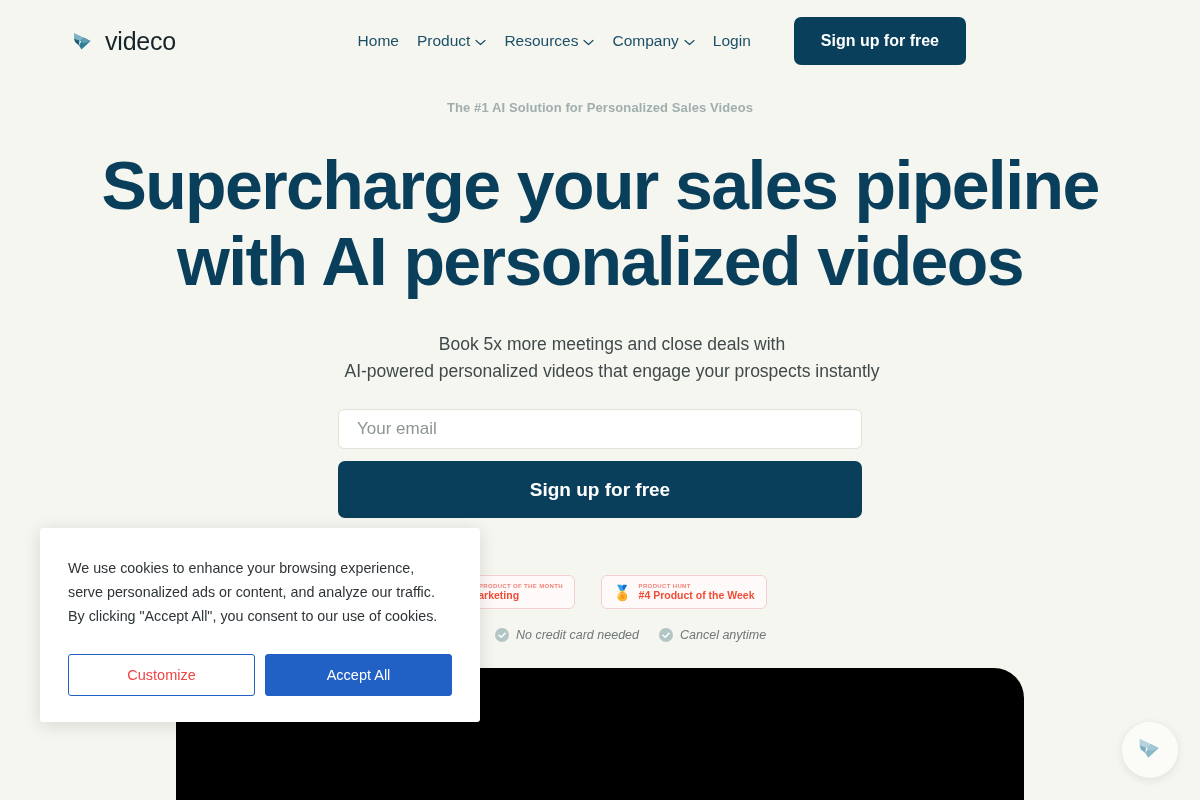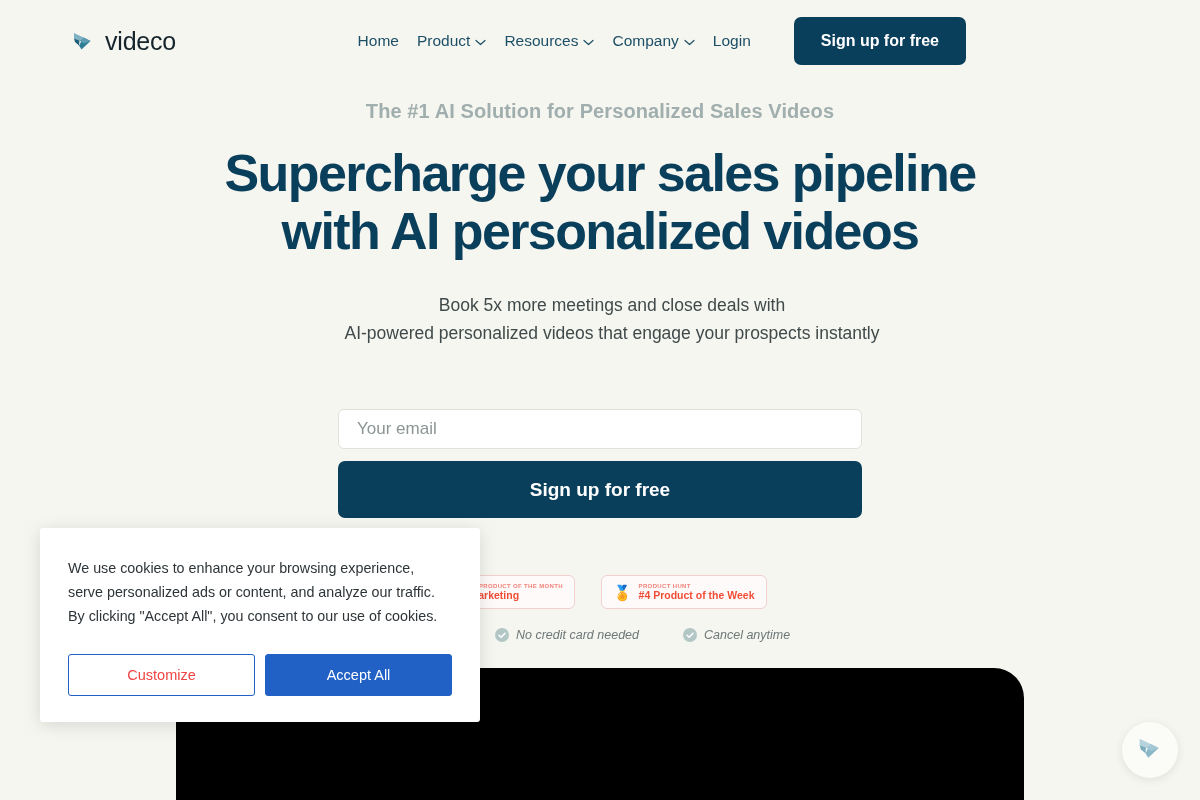--- a/index.html
+++ b/index.html
@@ -81,30 +81,30 @@
 
   
   .hero {
     position: absolute;
     top: 100px; left: 0;
     width: 1200px;
     text-align: center;
   }
 
   .eyebrow {
-    font-size: 20px;
+    font-size: 13px;
     font-weight: bold;
     color: #9fada d;
     color: #a0aeae;
     letter-spacing: 0.1px;
-    margin-bottom: 21px;
+    margin-bottom: 32px;
   }
 
   .headline {
-    font-size: 52px;
+    font-size: 68px;
     line-height: 1.12;
     font-weight: bold;
     color: #0a3f5c;
     letter-spacing: -1.6px;
     margin: 0 auto;
     max-width: 1000px;
   }
 
   .subtitle {
     margin-top: 32px;
@@ -203,21 +203,21 @@
   }
 
   
   .trust {
     position: absolute;
     top: 628px;
     left: 0;
     width: 1200px;
     display: flex;
     justify-content: center;
-    gap: 44px;
+    gap: 20px;
   }
   .trust-item {
     display: flex;
     align-items: center;
     gap: 7px;
     font-size: 12.5px;
     font-style: italic;
     color: #6d7878;
     white-space: nowrap;
   }

